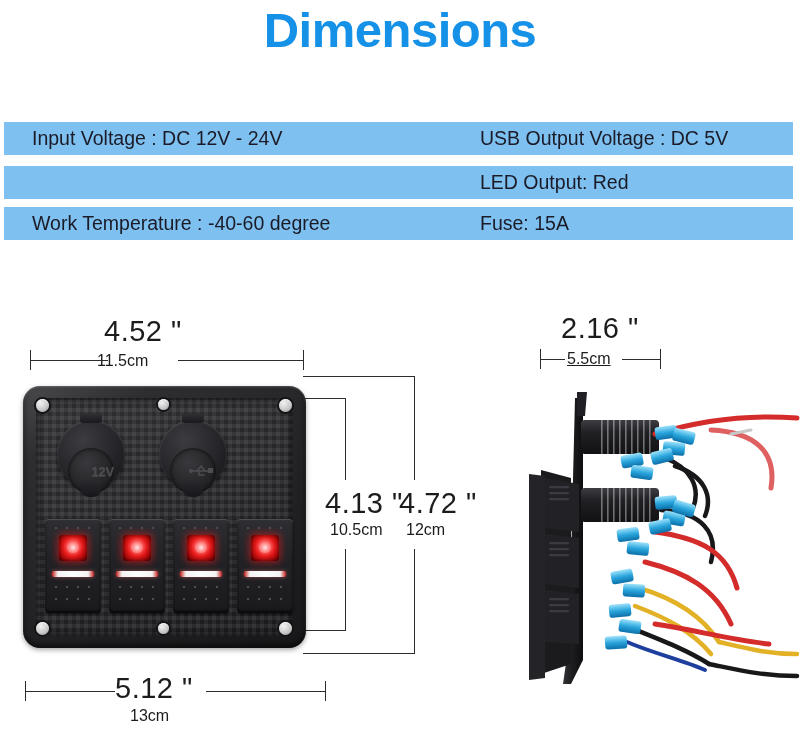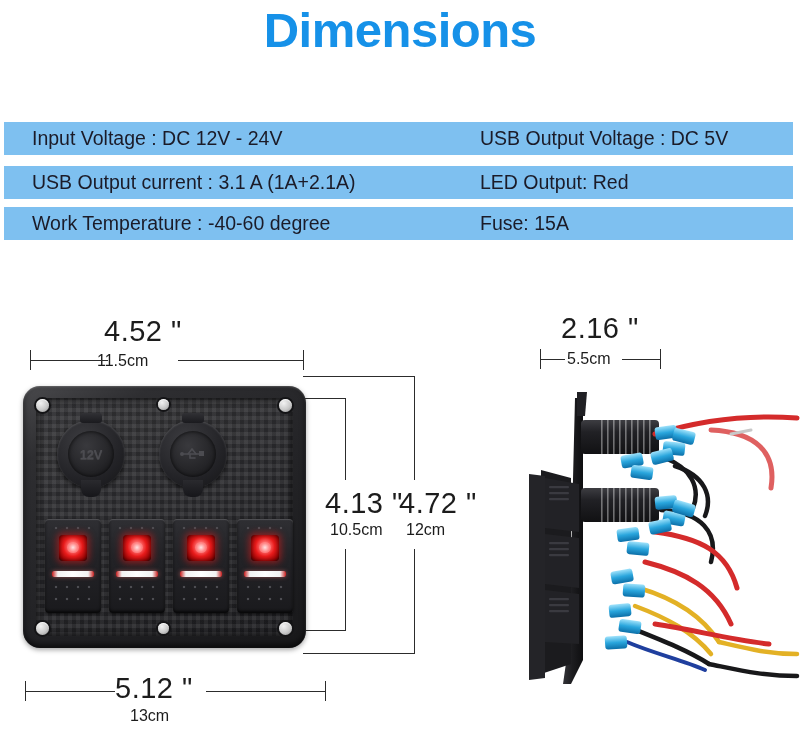--- a/index.html
+++ b/index.html
@@ -78,24 +78,24 @@
   .screw.bm{left:135px;top:237px;width:11px;height:11px;}
   .screw.br{left:256px;top:236px;}
 
   
   .socket{
     position:absolute;width:68px;height:68px;border-radius:50%;
     background:radial-gradient(circle at 38% 30%,#3c3c40,#232327 60%,#141416 100%);
     box-shadow:inset 0 1px 2px rgba(255,255,255,.16),0 2px 4px rgba(0,0,0,.6);
   }
   .socket .cap{
-    position:absolute;left:11px;top:11px;width:46px;height:46px;border-radius:50%;
+    position:absolute;left:11px;top:28px;width:46px;height:46px;border-radius:50%;
     background:radial-gradient(circle at 40% 32%,#39393d,#212124 70%,#16161a 100%);
     box-shadow:inset 0 0 4px rgba(0,0,0,.8);
-    display:flex;align-items:center;justify-content:center;
+    display:flex;align-items:center;justify-content:flex-end;
   }
   .socket .cap-lbl{
     font-size:13px;color:#4c4c51;font-weight:bold;letter-spacing:-0.2px;
     text-shadow:0 1px 0 rgba(255,255,255,.1);
   }
   .socket .tab{
     position:absolute;left:24px;top:60px;width:20px;height:17px;
     border-radius:0 0 8px 8px;
     background:linear-gradient(180deg,#2a2a2e,#16161a);
   }
@@ -159,21 +159,20 @@
   <div class="title">Dimensions</div>
 
   <div>
 
     <div class="spec-band r1">
       <span class="spec-txt left">Input Voltage : DC 12V - 24V</span>
       <span class="spec-txt right">USB Output Voltage : DC 5V</span>
     </div>
 
     <div class="spec-band r2">
-      <span class="spec-txt left">USB Output current : 3.1 A (1A+2.1A)</span>
       <span class="spec-txt right">LED Output: Red</span>
     </div>
 
     <div class="spec-band r3">
       <span class="spec-txt left">Work Temperature : -40-60 degree</span>
       <span class="spec-txt right">Fuse:  15A</span>
     </div>
 
   </div>
 
@@ -273,21 +272,21 @@
         <div class="bar"></div>
         <div class="grip g2"></div>
         <div class="grip g3"></div>
       </div>
     </div>
   </div>
 
   <div>
 
     <div class="dim-in" style="left:561px;top:312px;">2.16 "</div>
-    <div class="dim-cm" style="left:567px;top:350px;">5.5cm</div>
+    <div class="dim-cm" style="left:567px;top:350px;text-decoration:underline;">5.5cm</div>
     <div class="dline h" style="left:540px;top:359px;width:25px;"></div>
     <div class="dline h" style="left:622px;top:359px;width:38px;"></div>
     <div class="tick" style="left:540px;top:349px;height:20px;"></div>
     <div class="tick" style="left:660px;top:349px;height:20px;"></div>
 
     <div class="side-wrap">
 
       <svg class="side-photo-bg" width="295" height="300" viewBox="0 0 295 300">
         <defs>
           <linearGradient id="gBlk" x1="0" y1="0" x2="1" y2="0">

